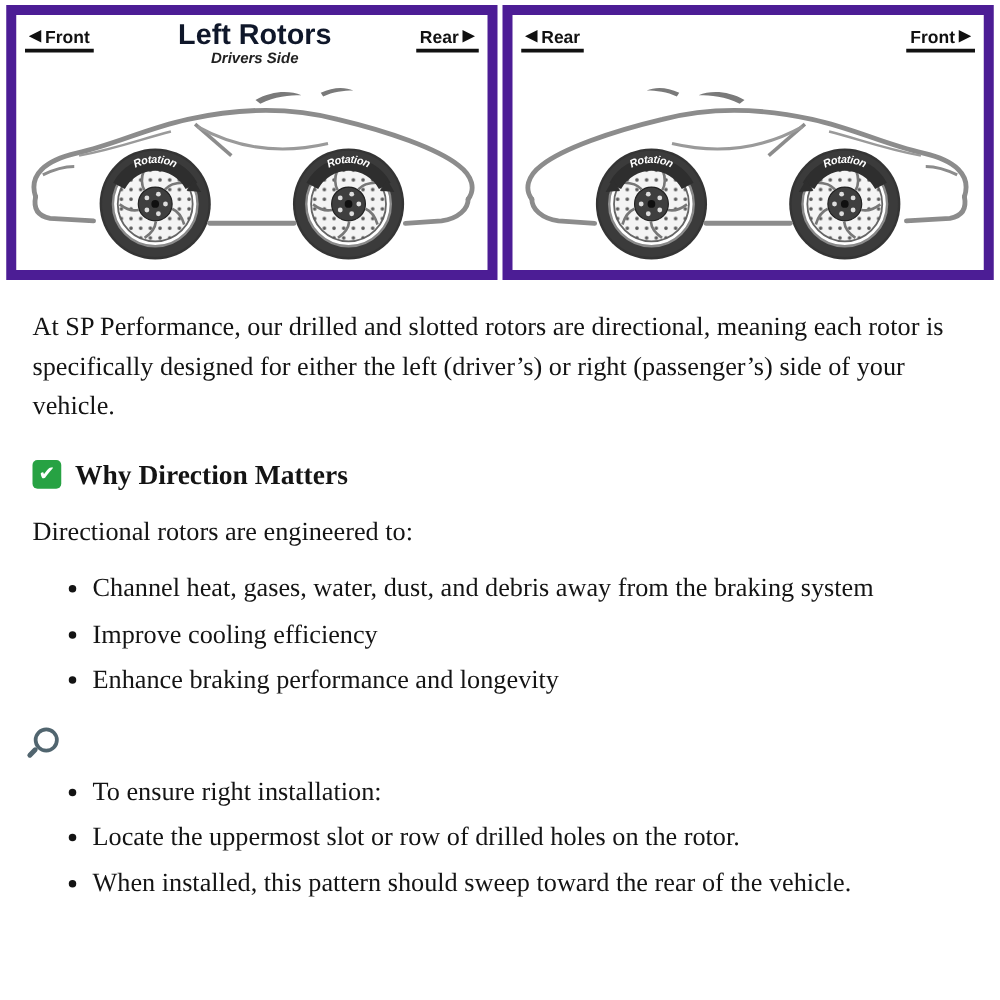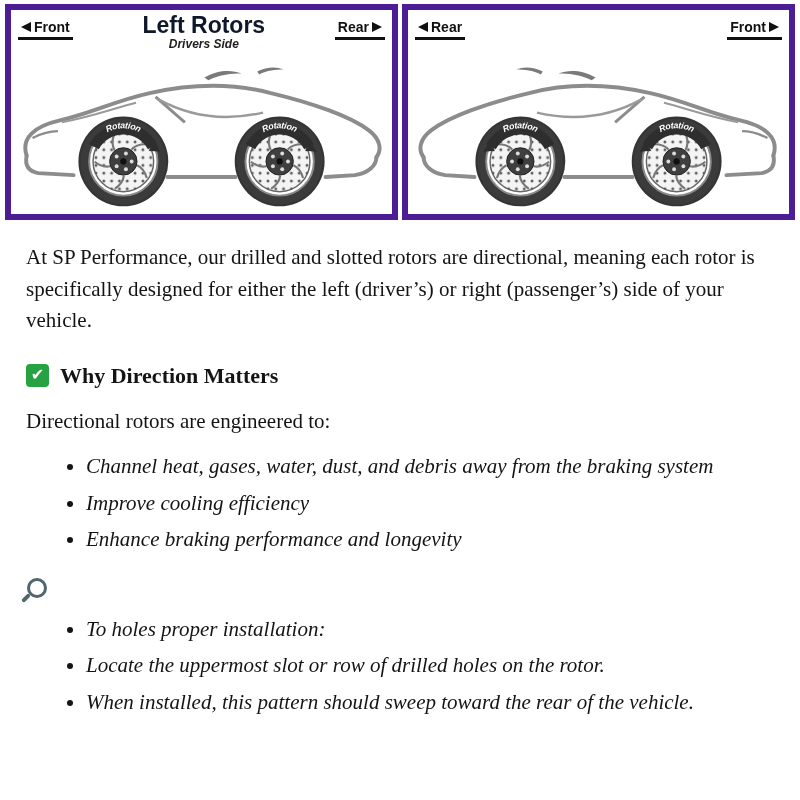--- a/index.html
+++ b/index.html
@@ -2,21 +2,21 @@
 <html><head>
 <meta charset="utf-8">
 <style>
   html,body{margin:0;padding:0;}
   body{
     width:800px;height:800px;overflow:hidden;background:#ffffff;
     font-family:"Liberation Serif",serif;color:#141414;
   }
   
   .diagram{display:flex;gap:4px;padding:4px 5px 0 5px;}
-  .panel{flex:1;border:6px solid #4c1d95;position:relative;height:204px;background:#fff;overflow:hidden;}
+  .panel{flex:1;border:8px solid #4c1d95;position:relative;height:204px;background:#fff;overflow:hidden;}
   .panel-header{
     position:absolute;top:4px;left:7px;right:7px;z-index:2;
     display:flex;justify-content:space-between;align-items:flex-start;
     font-family:"Liberation Sans",sans-serif;
   }
   .title-wrap{text-align:center;flex:1;}
   .panel-title{font-weight:bold;font-size:23px;line-height:1.02;color:#0f172a;}
   .panel-subtitle{font-weight:bold;font-style:italic;font-size:12px;color:#222;}
   .dir{display:flex;align-items:center;gap:3px;border-bottom:3px solid #111;
        font-weight:bold;font-size:14px;padding:1px 3px 2px 3px;margin-top:4px;color:#111;}
@@ -24,21 +24,21 @@
   .tri-left{border-right:10px solid #111;}
   .tri-right{border-left:10px solid #111;}
   .car-svg{position:absolute;bottom:2px;left:0;width:100%;height:150px;z-index:1;}
   .rot-text{font-family:"Liberation Sans",sans-serif;font-size:9px;font-weight:bold;font-style:italic;fill:#ffffff;}
   
   .content{padding:8px 26px 0 26px;font-size:21px;line-height:1.5;}
   .content p{margin:14px 0;}
   h2.sec{display:flex;align-items:center;gap:11px;font-size:22px;margin:22px 0 14px;font-weight:bold;}
   h2.sec.regular{font-weight:normal;color:#1c1c1c;}
   ul.blist{margin:8px 0 16px 0;padding-left:44px;}
-  ul.blist li{margin:5px 16px;font-style:italic;}
+  ul.blist li{margin:5px 4px;}
   
   .check-icon{
     width:23px;height:23px;background:#27a243;border-radius:4px;flex:0 0 auto;
     display:inline-flex;align-items:center;justify-content:center;
     color:#fff;font-size:16px;font-family:"DejaVu Sans",sans-serif;font-style:normal;
   }
   .magnifier-icon{
     width:14px;height:14px;border:3.5px solid #51656f;border-radius:50%;
     display:inline-block;position:relative;flex:0 0 auto;margin:0 3px 2px 1px;
   }
@@ -163,18 +163,18 @@
     <li>Channel heat, gases, water, dust, and debris away from the braking system</li>
     <li>Improve cooling efficiency</li>
     <li>Enhance braking performance and longevity</li>
   </ul>
 
   <h2 class="sec regular">
     <span class="magnifier-icon"></span>
   </h2>
 
   <ul class="blist">
-    <li>To holes proper installation:</li>
+    <li>To ensure right installation:</li>
     <li>Locate the uppermost slot or row of drilled holes on the rotor.</li>
     <li>When installed, this pattern should sweep toward the rear of the vehicle.</li>
   </ul>
 
 </div>
 
 </body></html>

